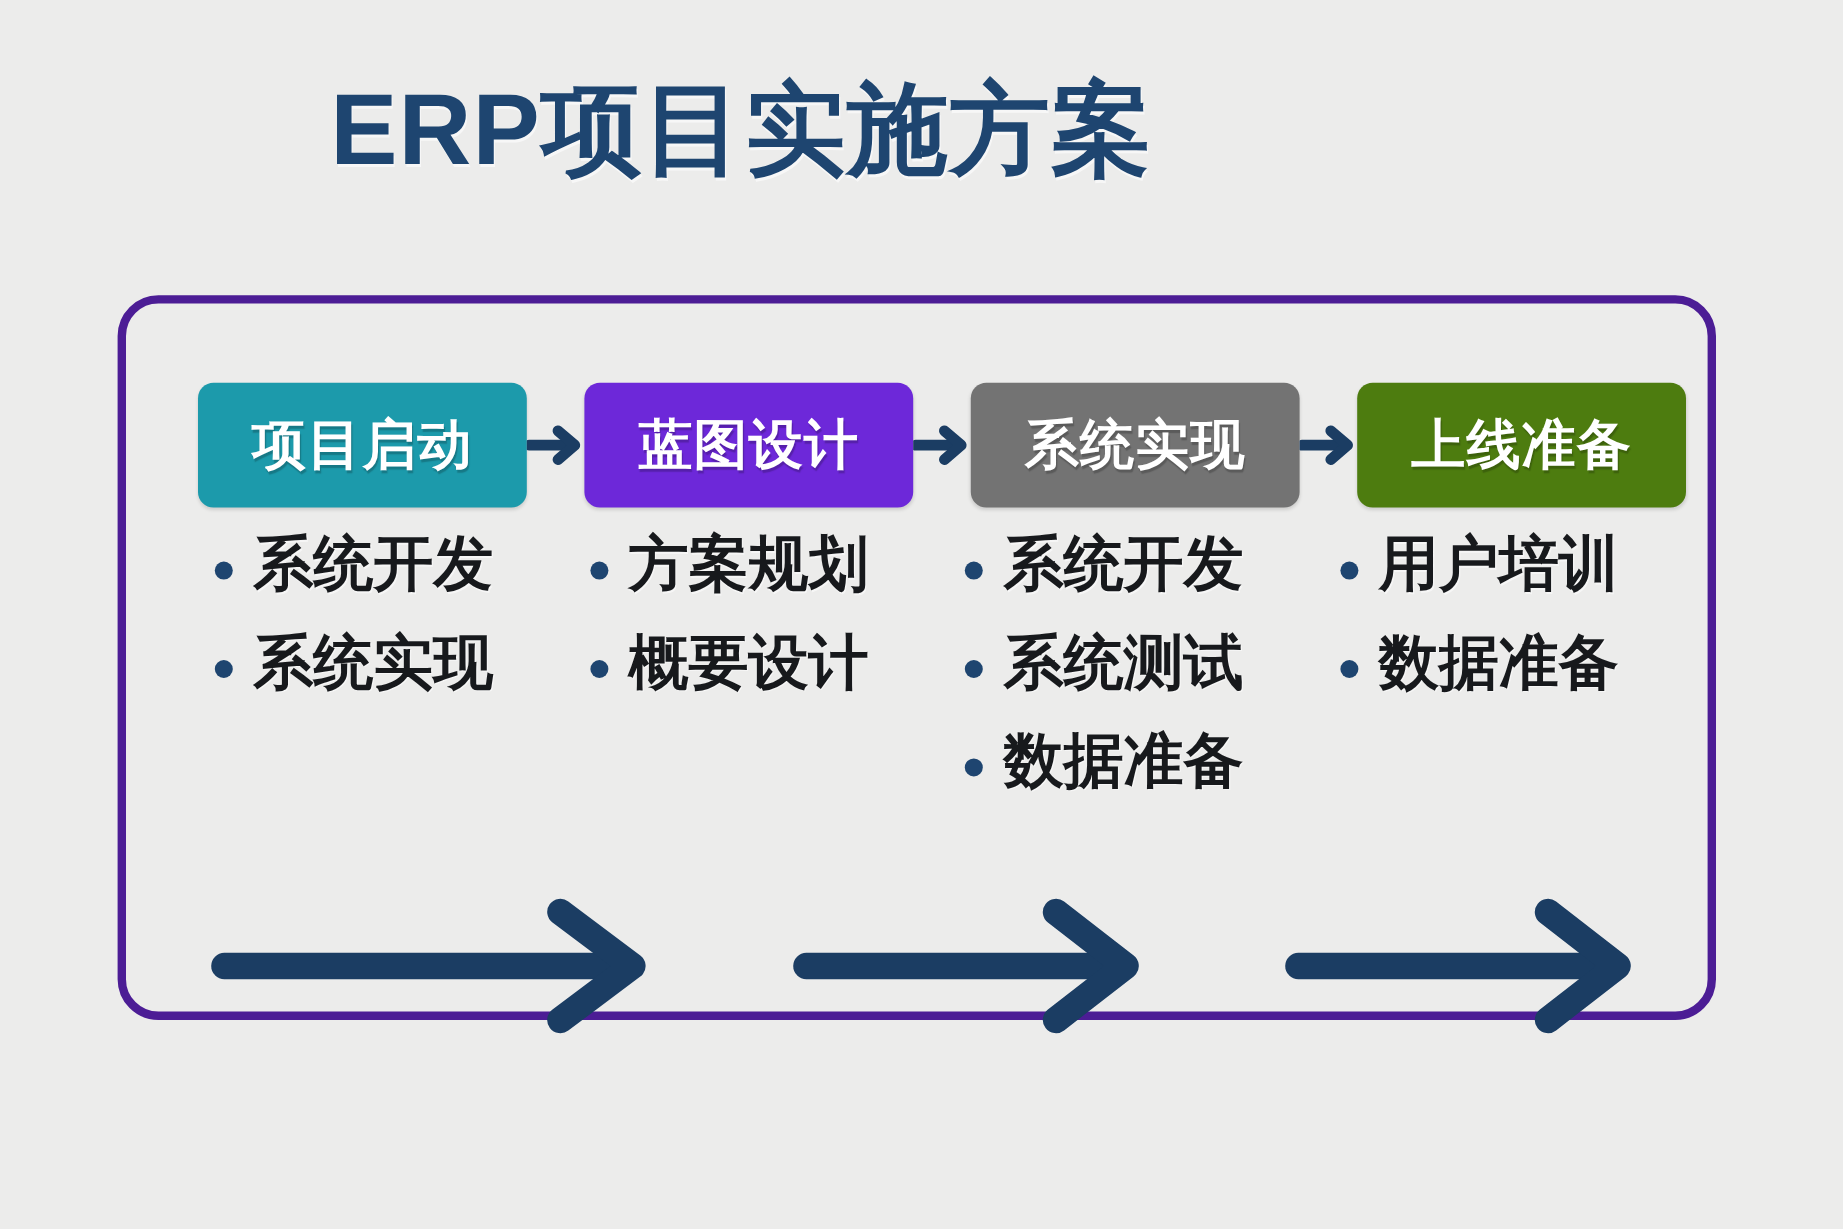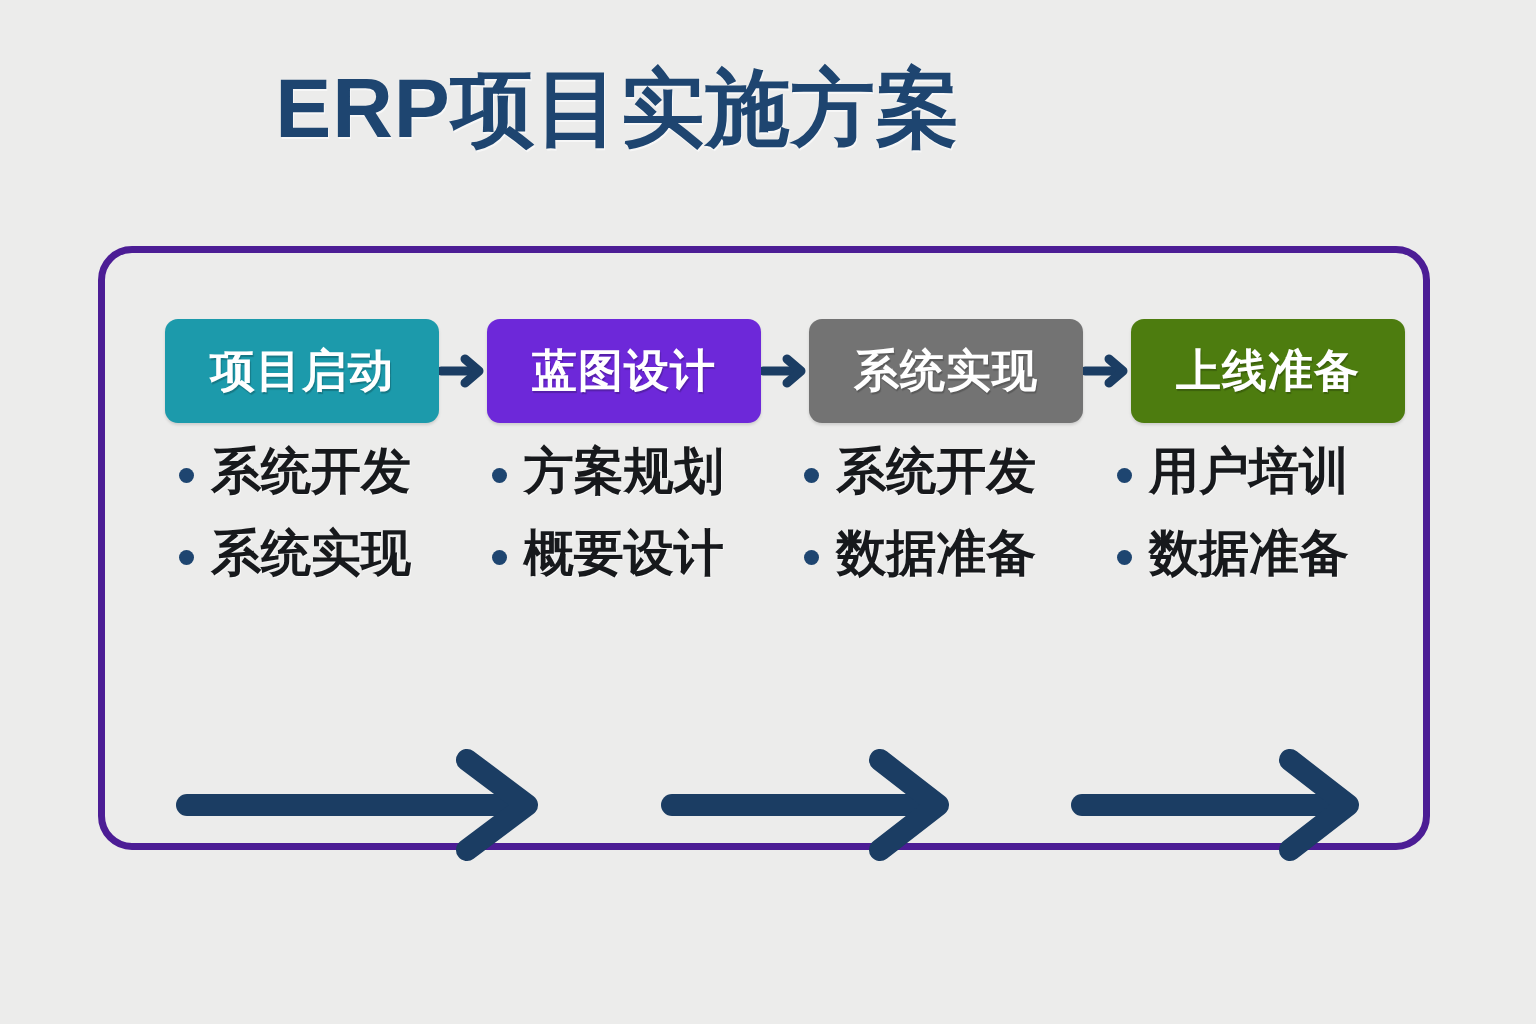--- a/index.html
+++ b/index.html
@@ -215,20 +215,24 @@
       </div>
     </div>
 
     <div class="bullet-col">
       <div class="bullet-item">
         <span class="bullet-dot"></span>
         <span class="bullet-text">系统开发</span>
       </div>
       <div class="bullet-item">
         <span class="bullet-dot"></span>
+        <span class="bullet-text">系统测试</span>
+      </div>
+      <div class="bullet-item">
+        <span class="bullet-dot"></span>
         <span class="bullet-text">数据准备</span>
       </div>
     </div>
 
     <div class="bullet-col">
       <div class="bullet-item">
         <span class="bullet-dot"></span>
         <span class="bullet-text">用户培训</span>
       </div>
       <div class="bullet-item">

